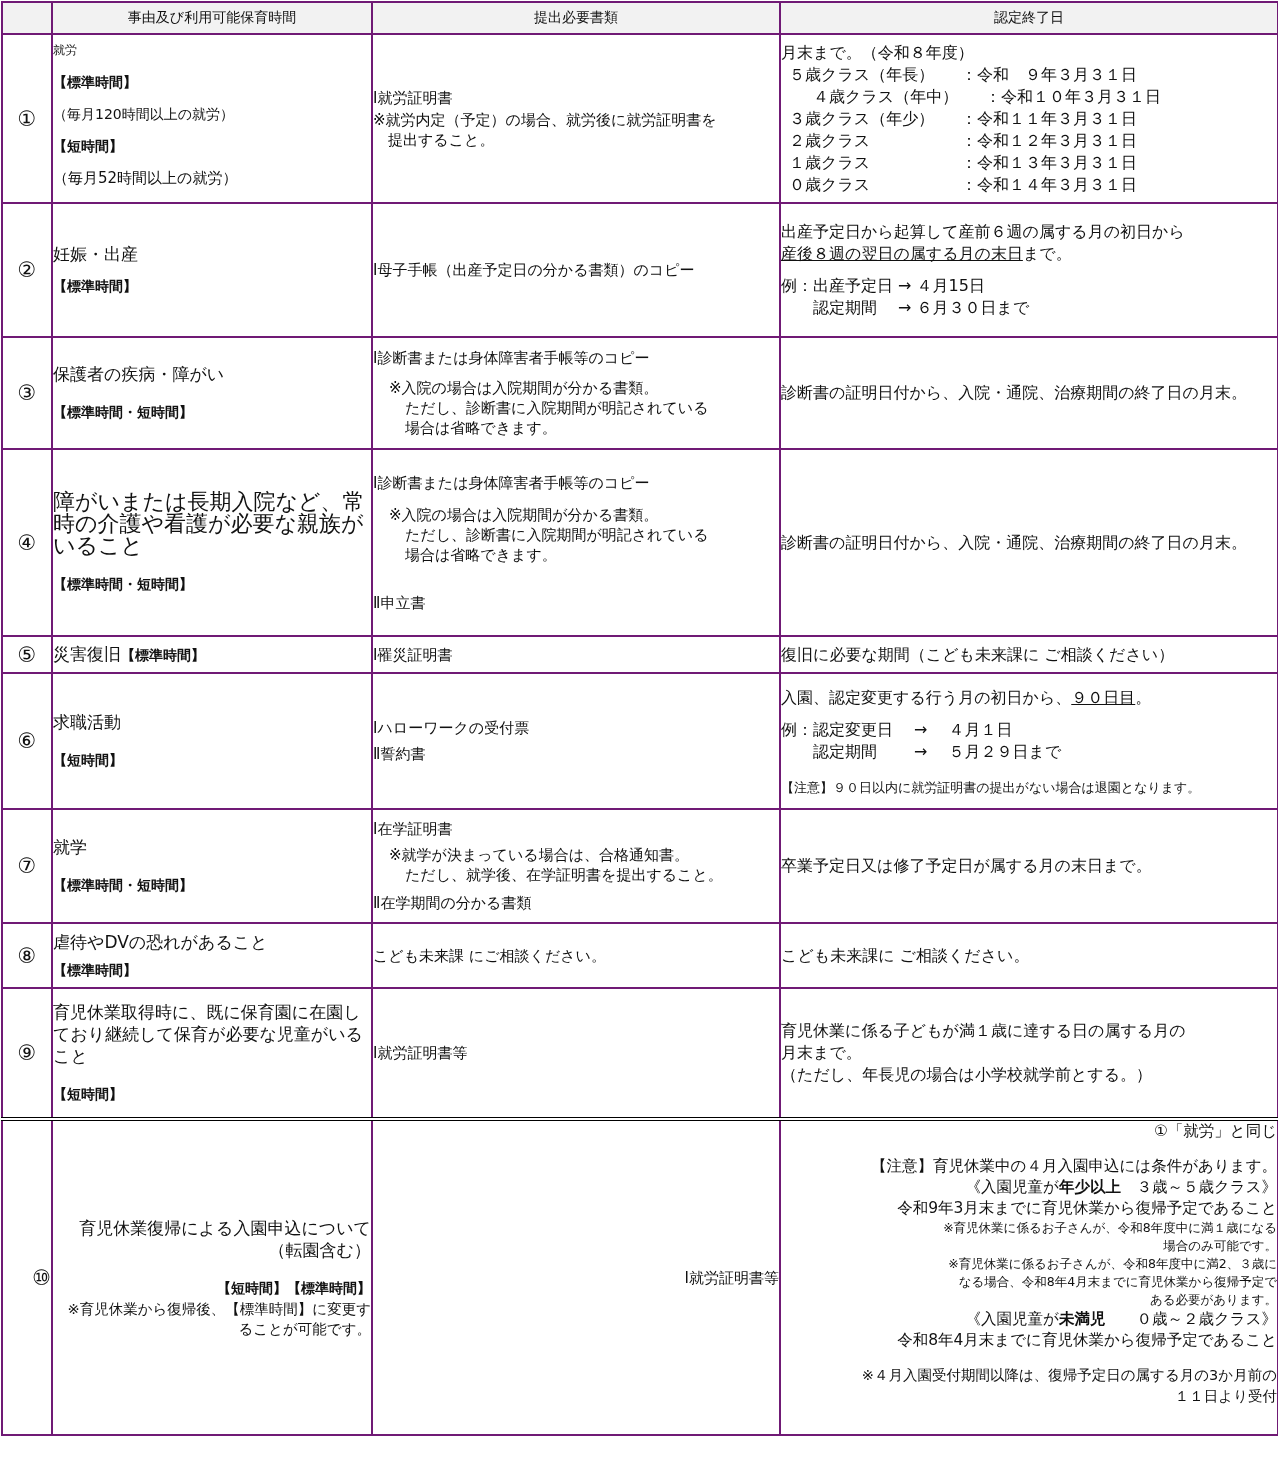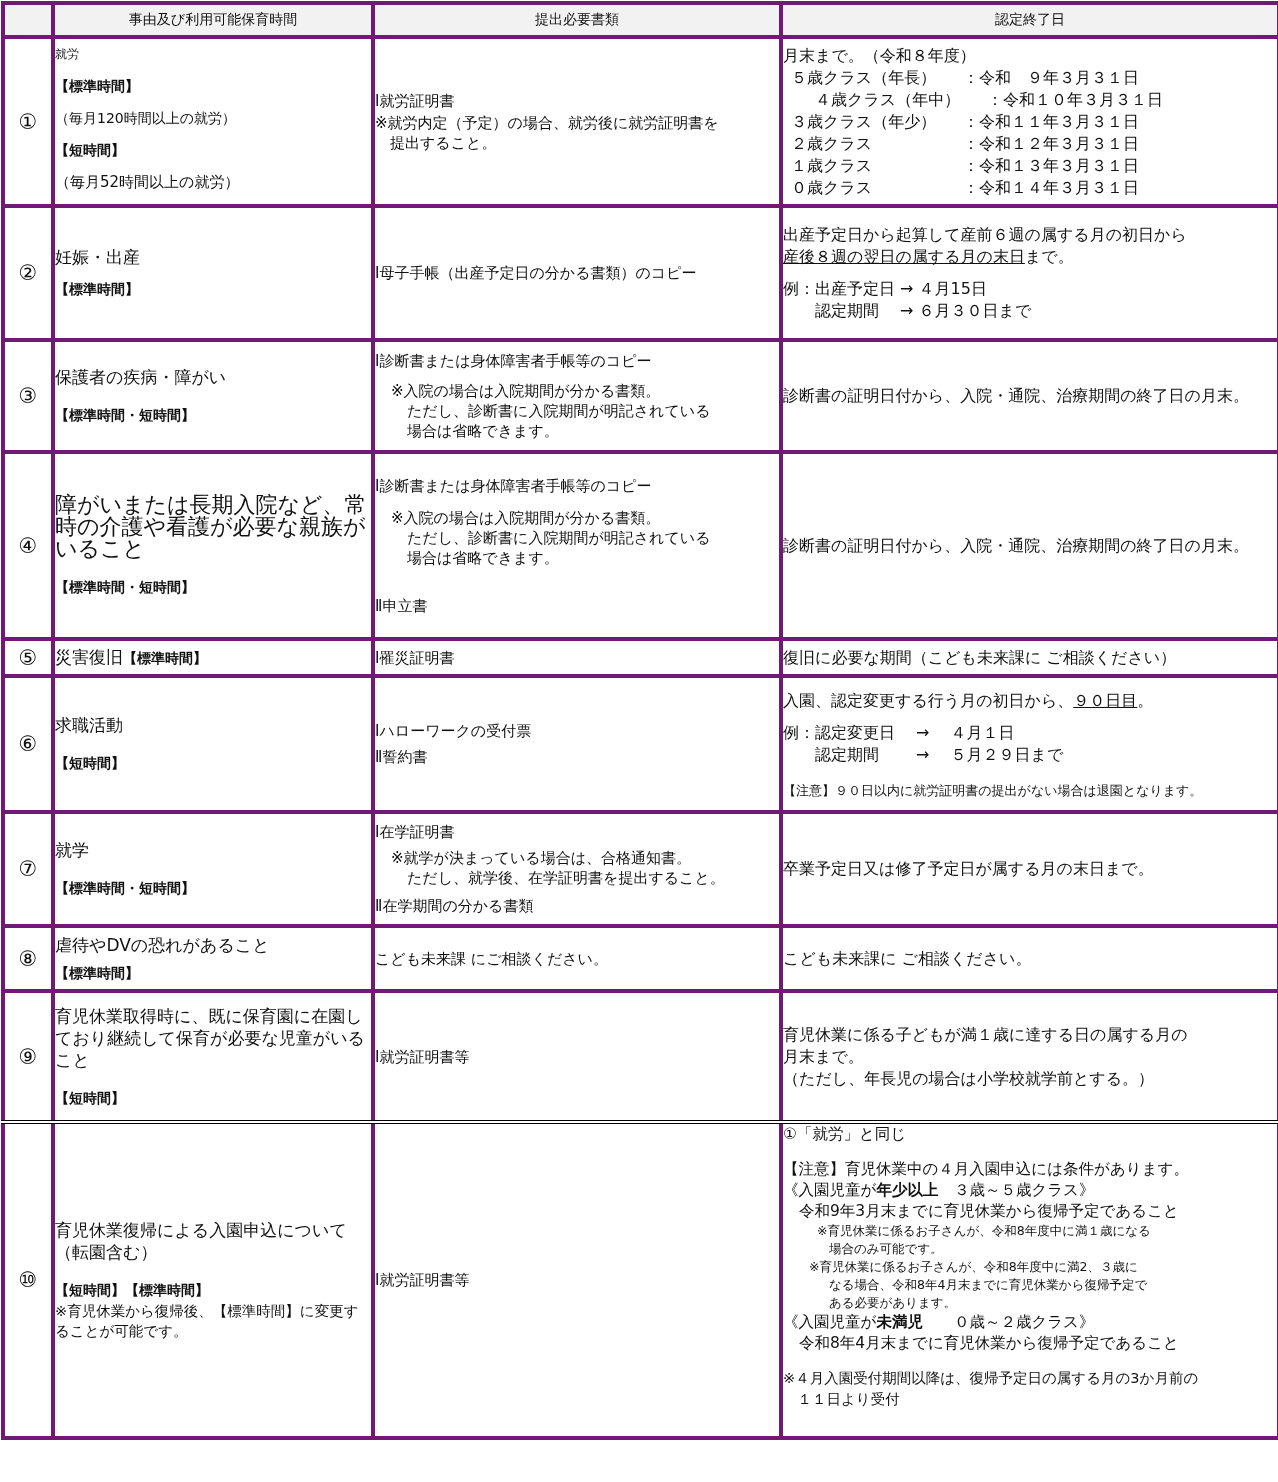--- a/index.html
+++ b/index.html
@@ -1,32 +1,32 @@
 <!DOCTYPE html>
 <html><head>
 <meta charset="utf-8">
 <style>
   html, body { margin: 0; padding: 0; background: #ffffff; }
   body { width: 1278px; height: 1482px; overflow: hidden; font-family: "DejaVu Sans", "Liberation Sans", sans-serif; color: #111; }
   table.doc { border-collapse: collapse; position: absolute; left: 1px; top: 1px; width: 1276px; table-layout: fixed; }
-  table.doc td, table.doc th { border: 4px solid #701a75; padding: 0; vertical-align: middle; overflow: hidden; }
+  table.doc td, table.doc th { border: 2px solid #701a75; padding: 0; vertical-align: middle; overflow: hidden; }
   col.c0 { width: 50px; } col.c1 { width: 320px; } col.c2 { width: 408px; } col.c3 { width: 498px; }
   th { background: #f2f2f2; font-weight: normal; font-size: 14px; height: 30px; text-align: center; }
   td.num { text-align: center; font-size: 21px; }
   td.cell { padding: 2px 5px; font-size: 16px; line-height: 22px; }
   td.docs { padding: 2px 5px; font-size: 15px; line-height: 20px; }
   td.end { padding: 2px 5px; font-size: 16px; line-height: 22px; }
   .bold { font-weight: bold; font-size: 14px; }
   .line { display: block; white-space: pre; }
   .indent1 { padding-left: 16px; }
   .indent2 { padding-left: 32px; }
   .small { font-size: 13px; line-height: 17px; }
   .tiny { font-size: 12.5px; }
   .u { text-decoration: underline; }
-  tr.sep td { border-top: 4px double #000; }
+  tr.sep td { border-top: 4px double #000; text-align: right; }
   .r1 { height: 169px; } .r2 { height: 134px; } .r3 { height: 112px; } .r4 { height: 187px; }
   .r5 { height: 37px; } .r6 { height: 136px; } .r7 { height: 114px; } .r8 { height: 65px; }
   .r9 { height: 131px; } .r10 { height: 316px; }
   .wrap { white-space: normal; }
 </style>
 </head>
 <body>
 
 <table class="doc">
   <colgroup>

